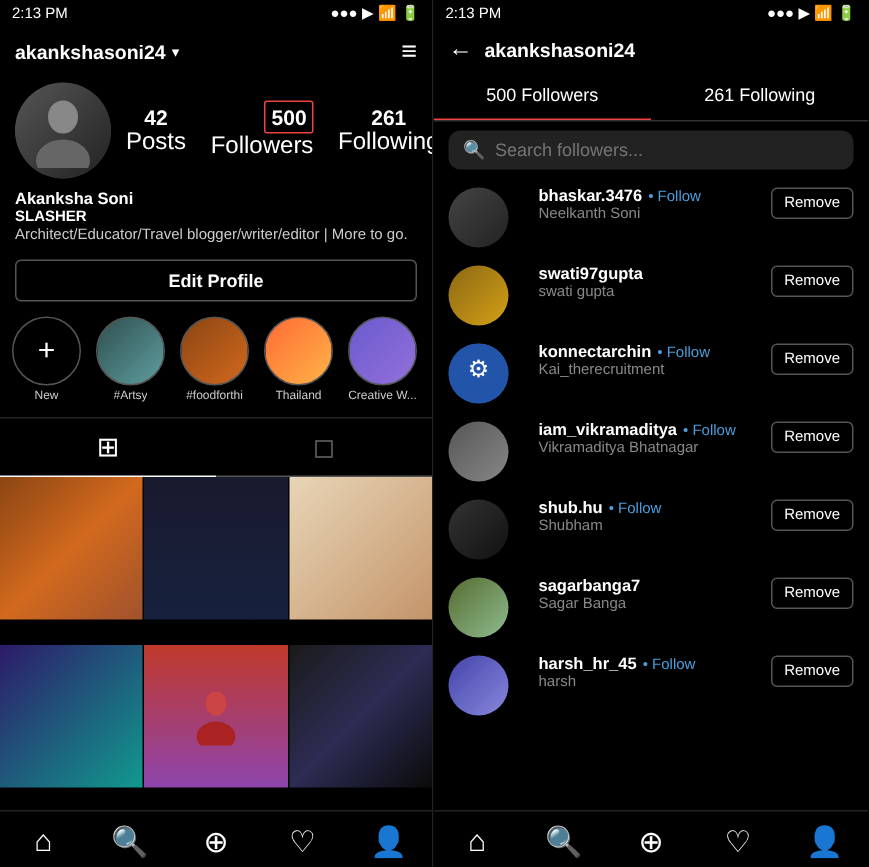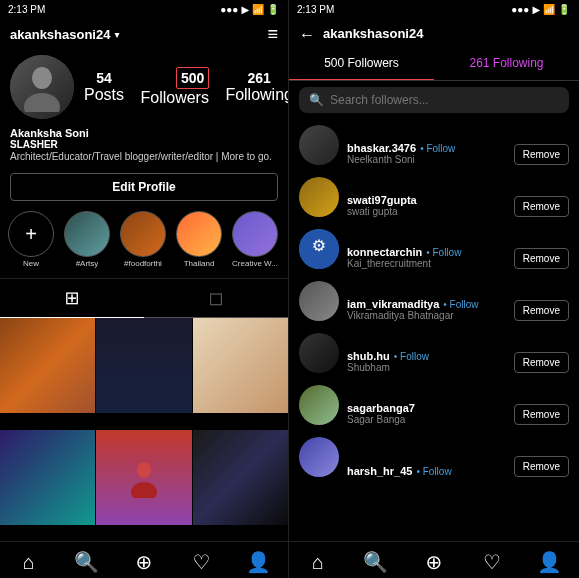--- a/index.html
+++ b/index.html
@@ -208,21 +208,21 @@
     }
     .back-arrow { color: #fff; font-size: 16px; cursor: pointer; }
     .right-username { color: #fff; font-size: 13px; font-weight: 600; }
 
     .followers-tabs {
       display: flex;
       border-bottom: 1px solid #333;
     }
     .followers-tab {
       flex: 1; text-align: center; padding: 8px 0; font-size: 12px;
-      color: #d946ef; cursor: pointer;
+      color: #ffffff; cursor: pointer;
       border-bottom: 2px solid transparent;
     }
     .followers-tab.active {
       color: #fff; border-bottom: 1px solid #ef4444;
     }
 
     .search-bar {
       display: flex;
       align-items: center;
       margin: 6px 10px;
@@ -238,23 +238,23 @@
     }
 
     .followers-list {
       flex: 1;
       overflow-y: hidden;
       display: flex;
       flex-direction: column;
     }
     .follower-item {
       display: flex;
-      align-items: flex-end;
+      align-items: flex-start;
       padding: 6px 10px;
-      gap: 8px;
+      gap: 20px;
     }
     .follower-avatar {
       width: 40px; height: 40px; border-radius: 50%;
       background: #444; flex-shrink: 0; overflow: hidden;
     }
     .fa1 { background: linear-gradient(135deg, #444, #222); }
     .fa2 { background: linear-gradient(135deg, #8B6914, #D4A017); }
     .fa3 { background: radial-gradient(circle, #4488cc, #2255aa); }
     .fa4 { background: linear-gradient(135deg, #555, #888); }
     .fa5 { background: linear-gradient(135deg, #333, #111); }
@@ -317,21 +317,21 @@
     <div class="avatar-circle">
       <div class="avatar-inner">
         <svg width="40" height="50" viewBox="0 0 40 50">
           <ellipse cx="20" cy="16" rx="10" ry="11" fill="#888"></ellipse>
           <ellipse cx="20" cy="45" rx="18" ry="14" fill="#666"></ellipse>
         </svg>
       </div>
     </div>
     <div class="stats-row">
       <div class="stat-item">
-        <span class="stat-number">54</span>
+        <span class="stat-number">42</span>
         <span class="stat-label">Posts</span>
       </div>
       <div class="stat-item">
         <span class="stat-number stat-highlight">500</span>
         <span class="stat-label">Followers</span>
       </div>
       <div class="stat-item">
         <span class="stat-number">261</span>
         <span class="stat-label">Following</span>
       </div>
@@ -517,20 +517,21 @@
       <button class="remove-btn">Remove</button>
     </div>
 
     <div class="follower-item">
       <div class="follower-avatar fa7"></div>
       <div class="follower-info">
         <div class="follower-username-row">
           <span class="follower-name">harsh_hr_45</span>
           <span class="follow-link">• Follow</span>
         </div>
+        <div class="follower-realname">harsh</div>
       </div>
       <button class="remove-btn">Remove</button>
     </div>
 
   </div>
 
   <div class="right-bottom-nav">
     <div class="right-nav-item">
       <span class="right-nav-icon">⌂</span>
     </div>

